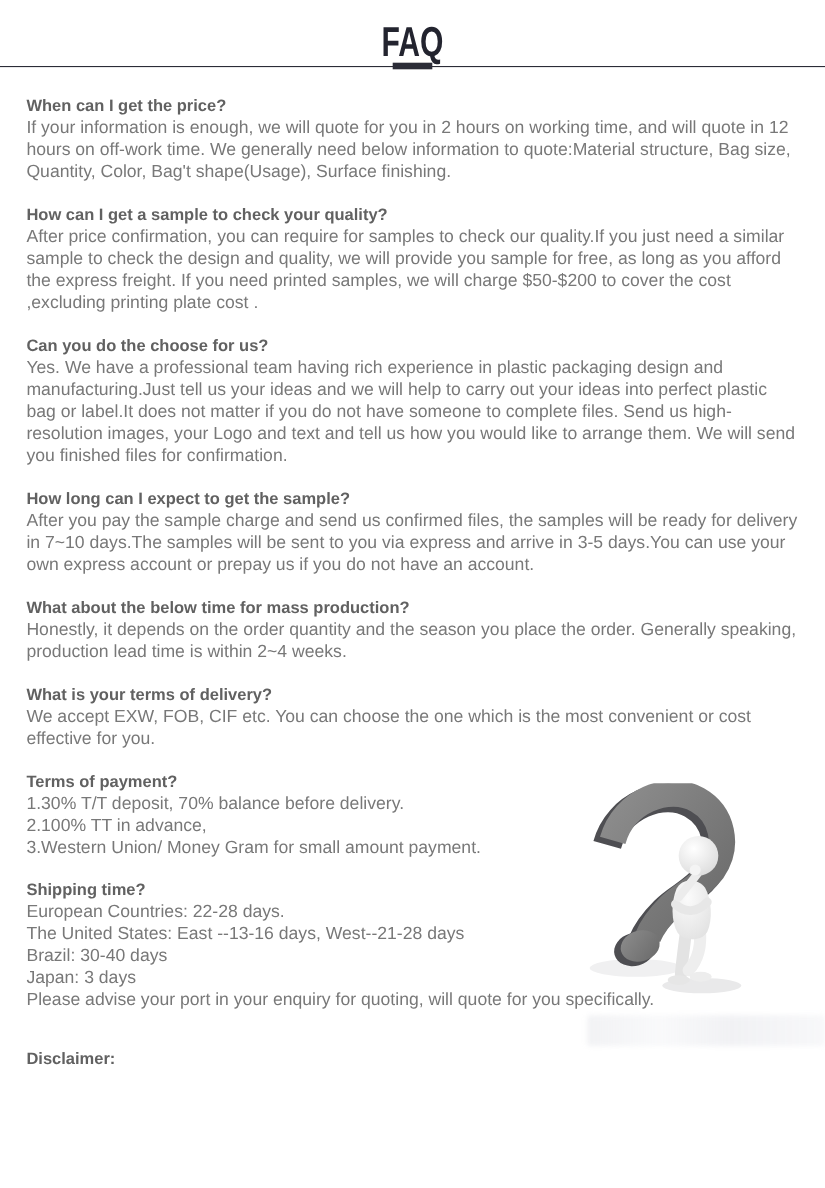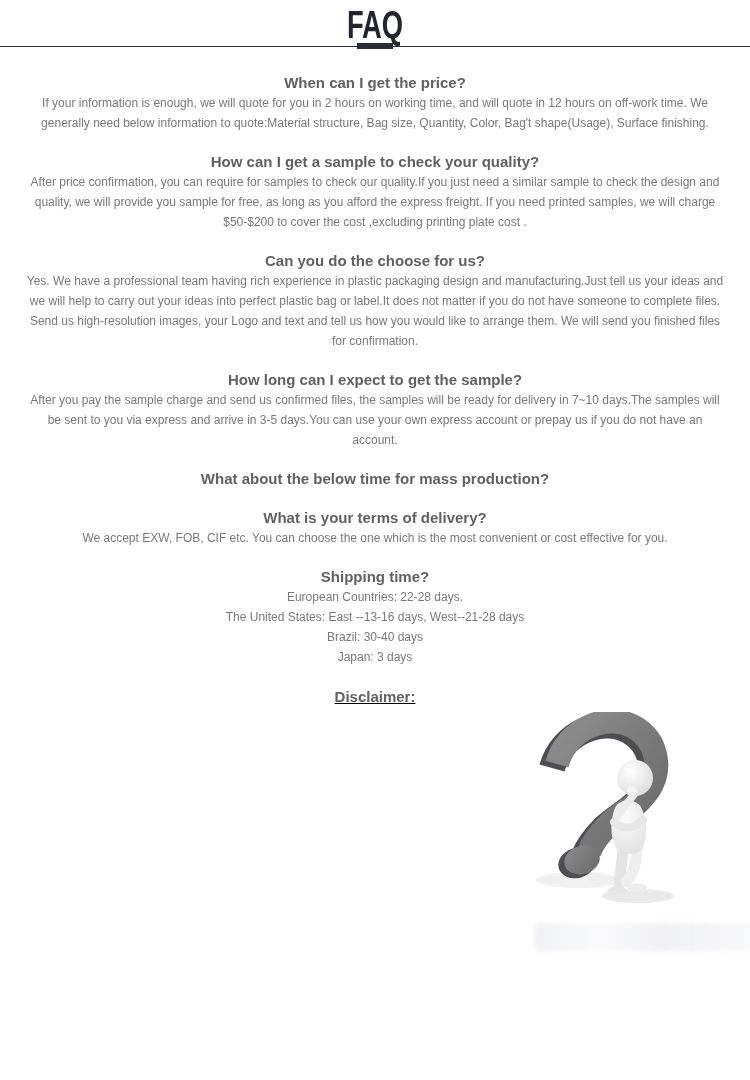--- a/index.html
+++ b/index.html
@@ -4,21 +4,21 @@
 <style>
   * { margin: 0; padding: 0; box-sizing: border-box; }
   html, body { background: #ffffff; }
   body {
     width: 750px; height: 1080px;
     overflow: hidden;
     position: relative;
     font-family: "Liberation Sans", "DejaVu Sans", sans-serif;
   }
   
-  .header { padding-top: 6px; position: relative; }
+  .header { padding-top: 20px; position: relative; }
   .header-title {
     text-align: center;
     font-size: 38px;
     font-weight: 700;
     color: #23242f;
     transform: scaleX(0.72);
     transform-origin: center;
     line-height: 38px;
     letter-spacing: 0px;
   }
@@ -35,36 +35,35 @@
     top: -3px;
     width: 36px;
     height: 6px;
     background: #2b2c37;
   }
   
   .content {
     padding: 26px 24px 0 24px;
     position: relative;
     z-index: 2;
-    text-align: center;
   }
   .qa { margin-bottom: 19px; }
   .q {
     font-size: 15px;
     font-weight: 700;
     color: #616161;
     line-height: 20px;
   }
   .a {
-    font-size: 12px;
+    font-size: 16px;
     font-weight: 400;
     color: #787878;
     line-height: 20px;
   }
-  .disclaimer { margin-top: 20px; text-decoration: underline; }
+  .disclaimer { margin-top: 33px; }
   
   .illustration {
     position: absolute;
     left: 520px;
     top: 712px;
     width: 230px;
     height: 235px;
     z-index: 1;
   }
   .watermark-band {
@@ -113,34 +112,42 @@
     <div class="a">Yes. We have a professional team having rich experience in plastic packaging design and manufacturing.Just tell us your ideas and we will help to carry out your ideas into perfect plastic bag or label.It does not matter if you do not have someone to complete files. Send us high-resolution images, your Logo and text and tell us how you would like to arrange them. We will send you finished files for confirmation.</div>
   </div>
 
   <div class="qa">
     <div class="q">How long can I expect to get the sample?</div>
     <div class="a">After you pay the sample charge and send us confirmed files, the samples will be ready for delivery in 7~10 days.The samples will be sent to you via express and arrive in 3-5 days.You can use your own express account or prepay us if you do not have an account.</div>
   </div>
 
   <div class="qa">
     <div class="q">What about the below time for mass production?</div>
+    <div class="a">Honestly, it depends on the order quantity and the season you place the order. Generally speaking, production lead time is within 2~4 weeks.</div>
   </div>
 
   <div class="qa">
     <div class="q">What is your terms of delivery?</div>
     <div class="a">We accept EXW, FOB, CIF etc. You can choose the one which is the most convenient or cost effective for you.</div>
   </div>
 
+  <div class="qa">
+    <div class="q">Terms of payment?</div>
+    <div class="a">1.30% T/T deposit, 70% balance before delivery.</div>
+    <div class="a">2.100% TT in advance,</div>
+    <div class="a">3.Western Union/ Money Gram for small amount payment.</div>
+  </div>
 
   <div class="qa">
     <div class="q">Shipping time?</div>
     <div class="a">European Countries: 22-28 days.</div>
     <div class="a">The United States: East --13-16 days, West--21-28 days</div>
     <div class="a">Brazil: 30-40 days</div>
     <div class="a">Japan: 3 days</div>
+    <div class="a">Please advise your port in your enquiry for quoting, will quote for you specifically.</div>
   </div>
 
   <div class="qa disclaimer">
     <div class="q">Disclaimer:</div>
   </div>
 
 </div>
 
 <svg class="illustration" viewBox="0 0 230 235" xmlns="http://www.w3.org/2000/svg" aria-hidden="true">
   <defs>

